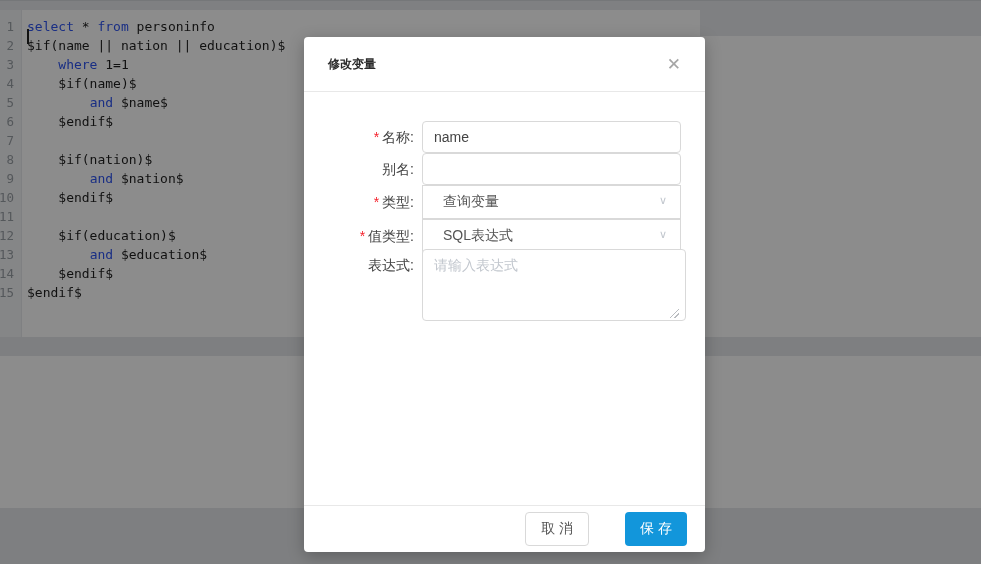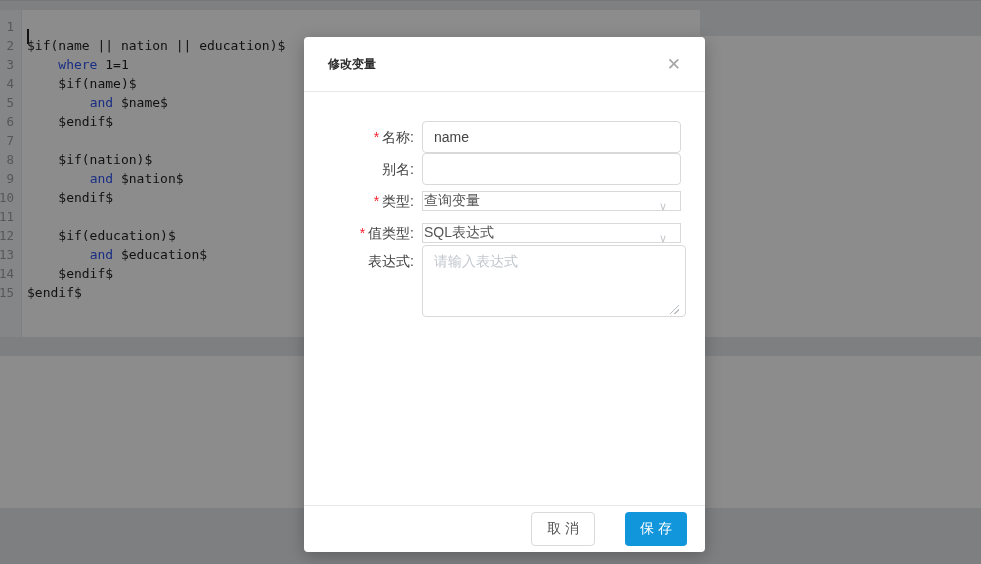--- a/index.html
+++ b/index.html
@@ -74,62 +74,62 @@
   }
   .req { color: #f5222d; margin-right: 3px; font-size: 14px; }
   .ctrl { margin-left: 8px; }
   .inp {
     width: 264px; height: 32px; border: 1px solid #d9d9d9; border-radius: 4px;
     padding: 0 11px; font-size: 14px; color: #444; outline: none;
     font-family: "Liberation Sans", sans-serif; background: #fff;
   }
   .inp::placeholder, .ta::placeholder { color: #c2c7ce; }
   .sel {
-    position: relative; width: 264px; height: 20px; border: 1px solid #d9d9d9;
+    position: relative; width: 264px; height: 34px; border: 1px solid #d9d9d9;
     border-radius: 0; background: #fff; display: flex; align-items: center;
-    padding: 0 1px; font-size: 14px; color: #555; cursor: pointer;
+    padding: 0 20px; font-size: 14px; color: #555; cursor: pointer;
   }
   .chev {
     position: absolute; right: 11px; top: 9px; width: 10px; height: 10px;
     color: #c2c7ce; font-size: 11px; line-height: 10px;
   }
   .ta {
     width: 264px; height: 72px; border: 1px solid #d9d9d9; border-radius: 4px;
     padding: 7px 11px; font-size: 14px; color: #444; resize: none; outline: none;
     font-family: "Liberation Sans", sans-serif; position: relative; display: block;
   }
   .ta-wrap { position: relative; width: 260px; }
   .resize-h {
     position: absolute; right: 3px; bottom: 3px; width: 9px; height: 9px;
     background:
       linear-gradient(135deg, transparent 0 45%, #b9bcc0 45% 55%, transparent 55% 72%, #b9bcc0 72% 82%, transparent 82%);
     pointer-events: none;
   }
   .m-footer {
     position: absolute; left: 0; bottom: 0; width: 100%; height: 47px;
     border-top: 1px solid #e8e8e8; display: flex; align-items: center;
-    justify-content: flex-end; padding-right: 18px; gap: 16px;
+    justify-content: flex-end; padding-right: 18px; gap: 22px;
     border-radius: 0 0 4px 4px;
   }
   .btn {
     height: 34px; padding: 0 15px; border-radius: 4px; font-size: 14px;
     cursor: pointer; font-family: "Liberation Sans", sans-serif;
     display: inline-flex; align-items: center; white-space: pre;
   }
   .btn.ghost { background: #fff; border: 1px solid #d9d9d9; color: #555; }
   .btn.primary { border: none; color: #fff; margin-left: 14px; }
 </style>
 </head>
 <body>
 
 <div class="top-strip"></div>
 
 <div class="editor">
   <div>
-      <div class="code-row"><span class="ln">1</span></div>
+      <div class="code-row"><span class="ln">1</span><span class="code-text"><span class="kw" style="color: rgb(47, 85, 240);">select</span><span class="tx"> * </span><span class="kw" style="color: rgb(47, 85, 240);">from</span><span class="tx"> personinfo</span></span></div>
       <div class="code-row"><span class="ln">2</span><span class="code-text"><span class="tx">$if(name || nation || education)$</span></span></div>
       <div class="code-row"><span class="ln">3</span><span class="code-text"><span class="tx">    </span><span class="kw" style="color: rgb(47, 85, 240);">where</span><span class="tx"> 1=1</span></span></div>
       <div class="code-row"><span class="ln">4</span><span class="code-text"><span class="tx">    $if(name)$</span></span></div>
       <div class="code-row"><span class="ln">5</span><span class="code-text"><span class="tx">        </span><span class="kw" style="color: rgb(47, 85, 240);">and</span><span class="tx"> $name$</span></span></div>
       <div class="code-row"><span class="ln">6</span><span class="code-text"><span class="tx">    $endif$</span></span></div>
       <div class="code-row"><span class="ln">7</span><span class="code-text"></span></div>
       <div class="code-row"><span class="ln">8</span><span class="code-text"><span class="tx">    $if(nation)$</span></span></div>
       <div class="code-row"><span class="ln">9</span><span class="code-text"><span class="tx">        </span><span class="kw" style="color: rgb(47, 85, 240);">and</span><span class="tx"> $nation$</span></span></div>
       <div class="code-row"><span class="ln">10</span><span class="code-text"><span class="tx">    $endif$</span></span></div>
       <div class="code-row"><span class="ln">11</span><span class="code-text"></span></div>

